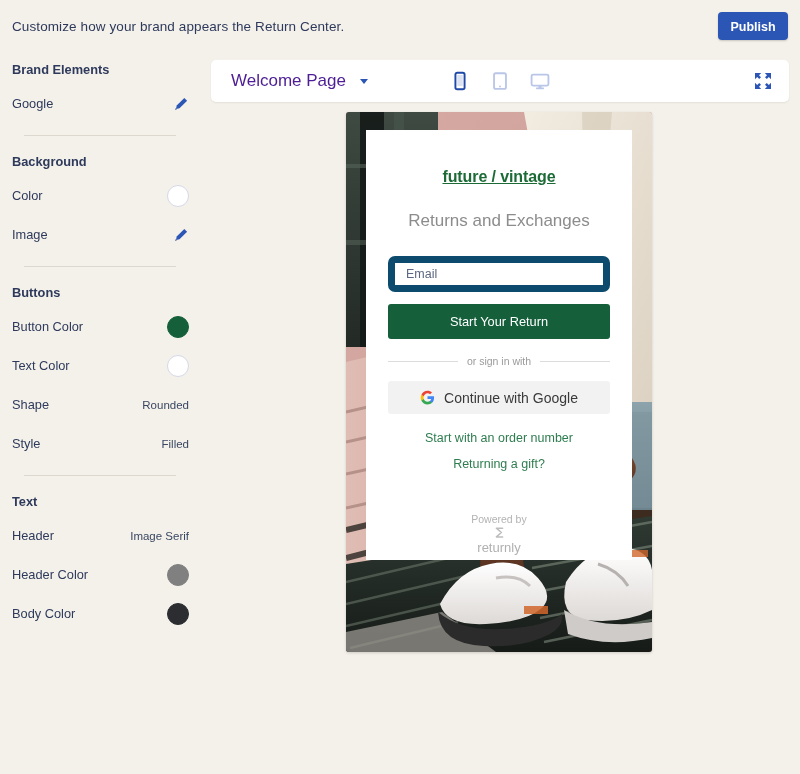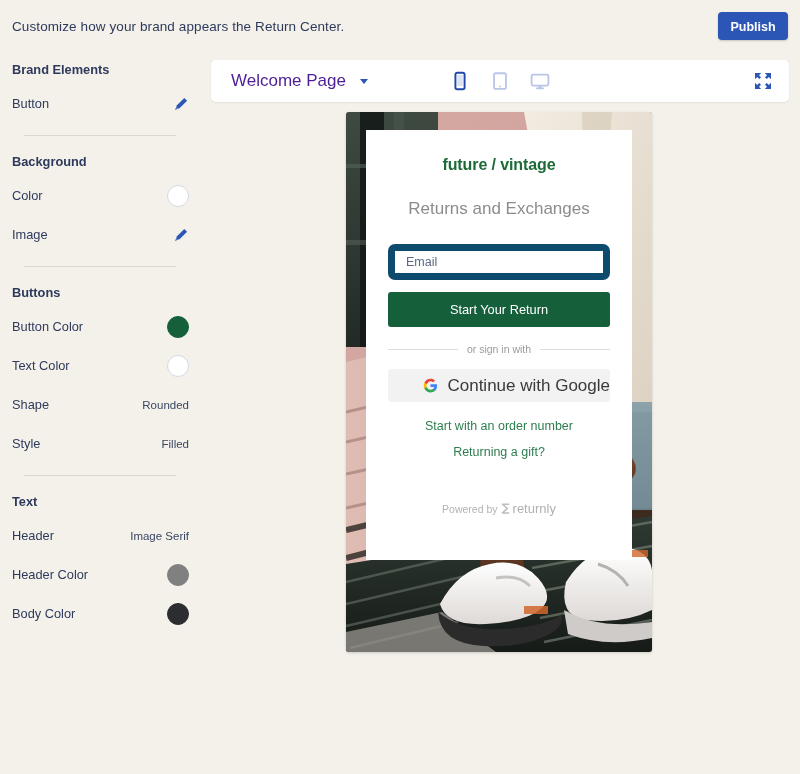--- a/index.html
+++ b/index.html
@@ -97,23 +97,24 @@
   .preview-photo svg { display: block; width: 100%; height: 100%; }
 
   
   .preview-card {
     position: absolute; left: 366px; top: 130px;
     width: 266px; height: 430px;
     background: #ffffff;
     padding: 0 22px;
   }
   .brand-logo {
-    text-align: center; padding-top: 26px;
+    text-align: center; padding-top: 38px;
     font-size: 16px; font-weight: 700; color: #1c6b37;
     letter-spacing: -.1px;
+    text-decoration: underline;
   }
   .card-heading {
     text-align: center; margin-top: 25px;
     font-size: 17px; color: #8c8c8c; font-weight: 400;
   }
   .email-input {
     display: block; width: 100%; height: 36px;
     margin-top: 25px; padding: 0 11px;
     border: 7px solid #0c4a6e; border-radius: 7px;
     background: #ffffff;
@@ -130,54 +131,54 @@
   }
   .divider-text {
     display: flex; align-items: center; gap: 9px;
     margin-top: 16px;
     font-size: 10.5px; color: #9b9b9b;
   }
   .divider-text::before, .divider-text::after {
     content: ""; flex: 1; height: 1px; background: #dcdcdc;
   }
   .google-btn {
-    display: flex; align-items: center; justify-content: flex-end; gap: 9px;
+    display: flex; align-items: center; justify-content: center; gap: 9px;
     width: 100%; height: 33px; margin-top: 14px;
     background: #f2f2f2; border: none; border-radius: 3px;
     font-family: "Liberation Sans", sans-serif;
-    font-size: 17px; color: #3a3a3a; cursor: pointer;
+    font-size: 14px; color: #3a3a3a; cursor: pointer;
   }
   .card-link {
     display: block; text-align: center; margin-top: 17px;
     font-size: 12.5px; color: #2e7d4f; text-decoration: none; cursor: pointer;
   }
   .card-link.second { margin-top: 12px; }
   .powered {
-    display: flex; align-items: center; justify-content: center; 
-    margin-top: 42px; color: #b3b3b3; font-size: 10.5px;
+    display: flex; align-items: center; justify-content: flex-start; 
+    margin-top: 42px; color: #b3b3b3; font-size: 10.5px; flex-direction: column;
   }
   .powered .brandname { font-size: 13px; color: #b0b0b0; }
 </style>
 </head>
 <body>
 
 <div class="page">
 
   <div class="header">
     <div class="header-caption">Customize how your brand appears the Return Center.</div>
     <button class="publish-btn">Publish</button>
   </div>
 
   <div class="sidebar">
 
     <div class="side-group-title">Brand Elements</div>
 
 
     <div class="side-row">
-      <span class="lbl">Button</span>
+      <span class="lbl">Google</span>
       <span class="ctl">
         <svg class="pencil" viewBox="0 0 16 16">
           <path d="M11.3 1.9l2.8 2.8-7.6 7.6-3.5.7.7-3.5z" fill="#2b56b5"></path>
           <path d="M2.2 13.8l1.6-.3-1.3-1.3z" fill="#1b3f8f"></path>
         </svg>
       </span>
     </div>
 
     <div class="divider"></div>
 

